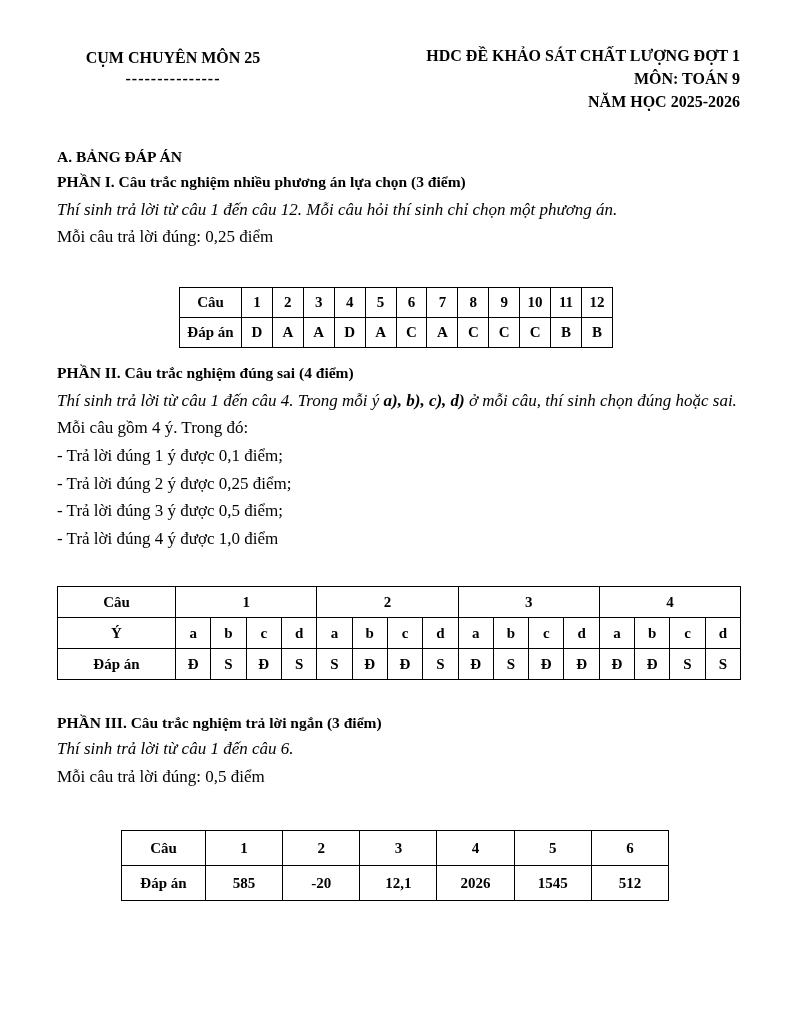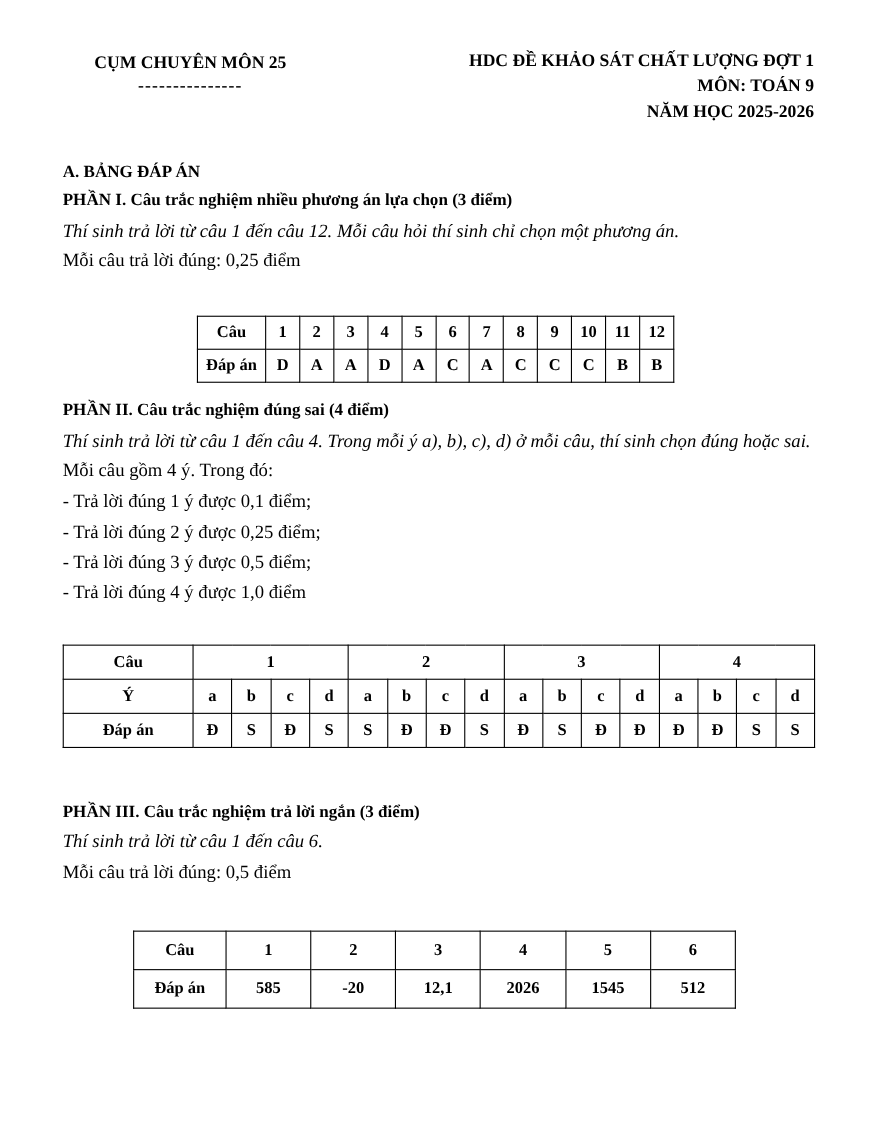--- a/index.html
+++ b/index.html
@@ -18,21 +18,21 @@
 
   
   .header { display: flex; margin-bottom: 30px; font-family: Liberation Serif, serif; }
   .header-left { width: 232px; text-align: center; padding-top: 2px; }
   .header-right { flex: 1; text-align: right; }
   .hline { font-weight: bold; font-size: 16px; line-height: 1.45; }
   .dashes { font-weight: bold; font-size: 16px; letter-spacing: 1px; line-height: 1.2; }
 
   
   p { font-size: 17px; line-height: 1.62; }
-  .b { font-weight: normal; text-align: right; }
+  .b { font-weight: bold; text-align: right; }
   .it { font-style: italic; }
   .sec-title { font-weight: bold; font-size: 15.5px; line-height: 1.62; }
   .mt-sm { margin-top: 2px; }
 
   
   table { border-collapse: collapse; table-layout: fixed; }
   td {
     border: 1px solid #000;
     text-align: center;
     vertical-align: middle;
@@ -47,21 +47,21 @@
 
   
   .t2 { margin: 34px 0 0 0; width: 684px; }
   .t2 td { height: 31px; }
 
   
   .t3 { margin: 40px 0 0 64px; width: 548px; }
   .t3 td { height: 35px; }
 
   .part2-head { margin-top: 12px; }
-  .part3-head { margin-top: 46px; }
+  .part3-head { margin-top: 30px; }
 </style>
 </head>
 <body>
 
 <div class="page">
 
   <div class="header">
     <div class="header-left">
       <div class="hline">CỤM CHUYÊN MÔN 25</div>
       <div class="dashes">---------------</div>

